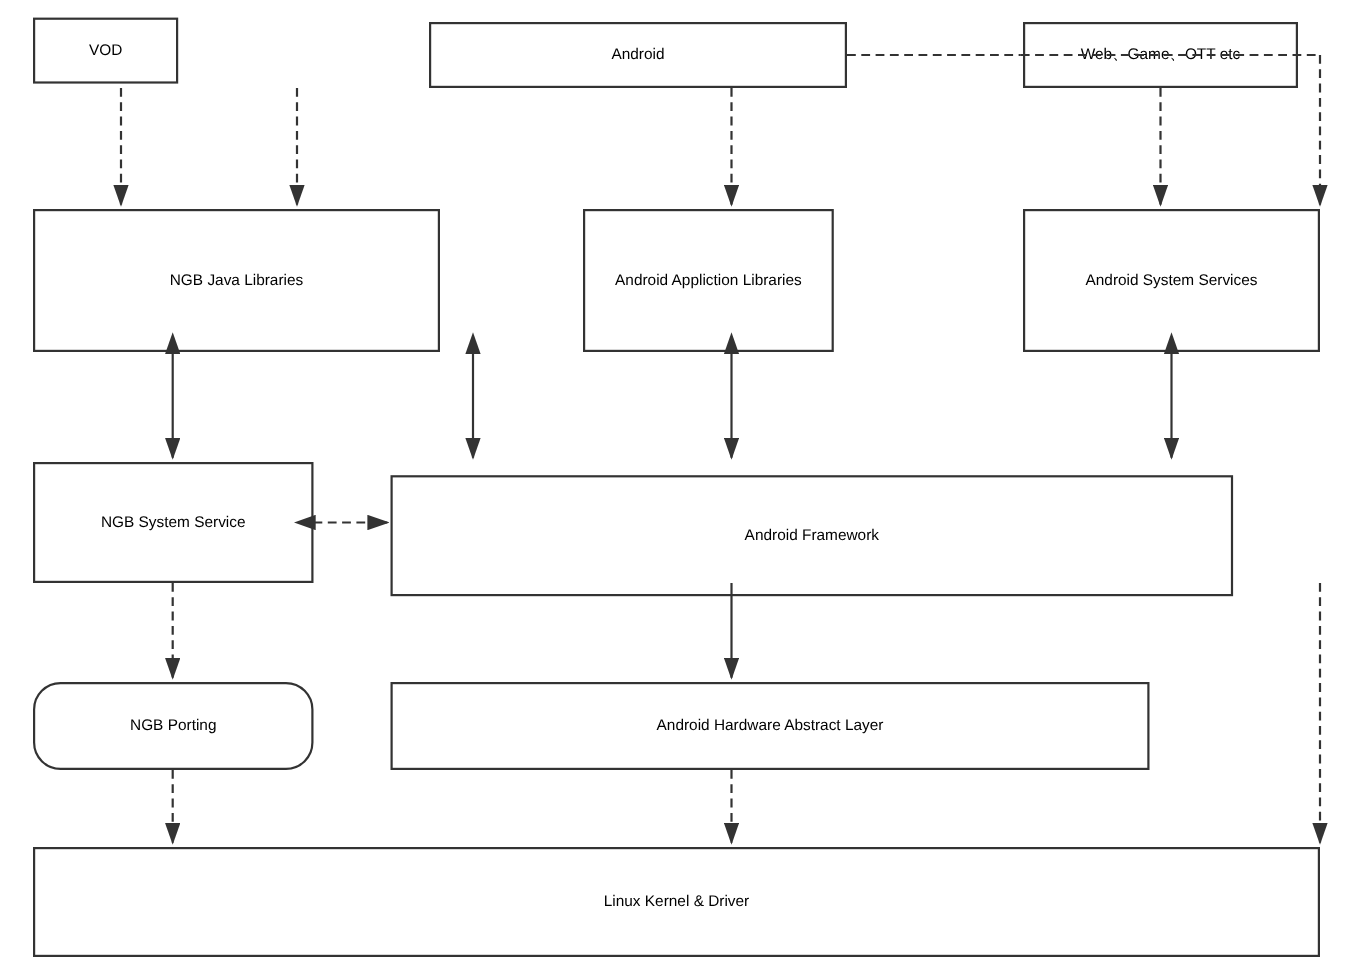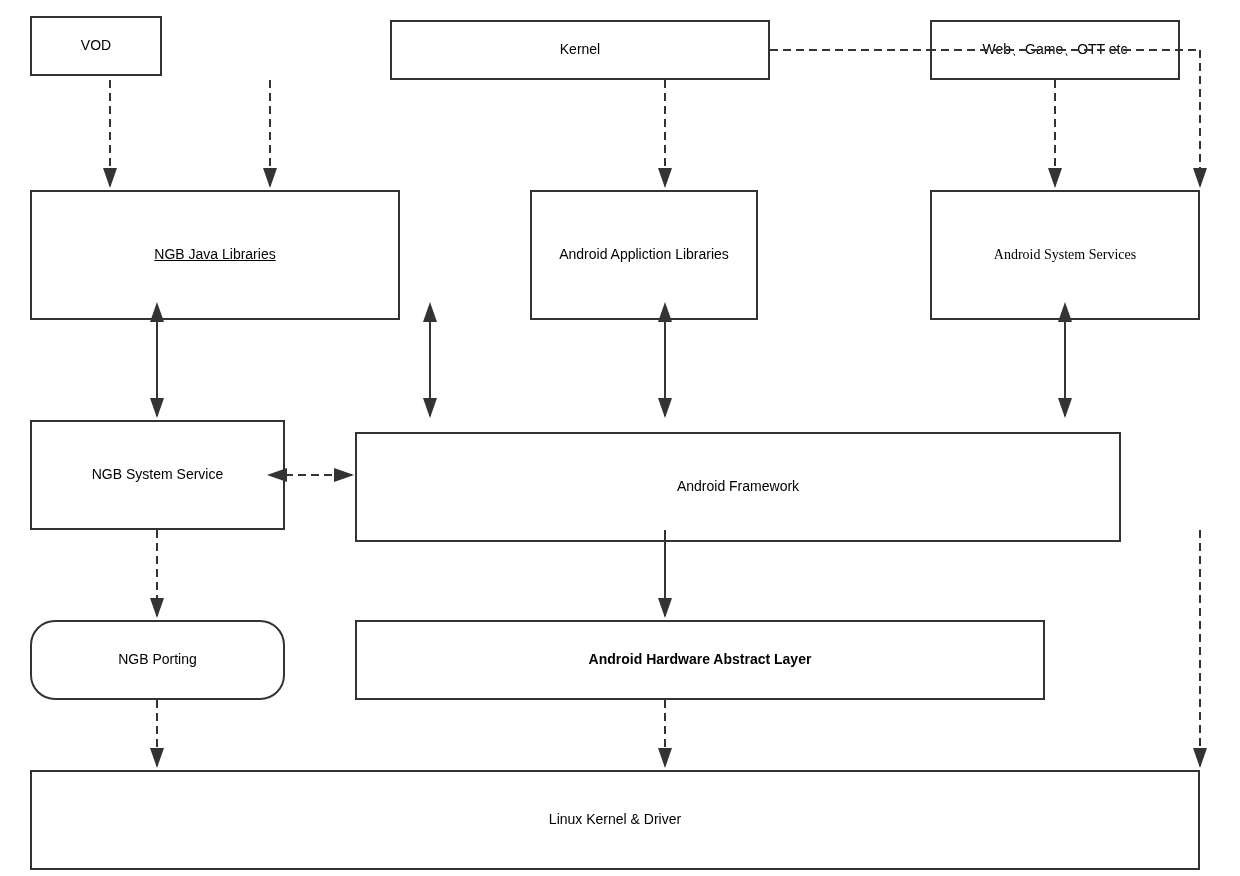--- a/index.html
+++ b/index.html
@@ -40,52 +40,52 @@
 </head>
 <body>
 
 <div class="diagram">
 
   <div class="box" style="left:30px;top:16px;width:132px;height:60px;">
     <span>VOD</span>
   </div>
 
   <div class="box" style="left:390px;top:20px;width:380px;height:60px;">
-    <span>Kernel</span>
+    <span>Android</span>
   </div>
 
   <div class="box" style="left:930px;top:20px;width:250px;height:60px;">
     <span>Web、Game、OTT etc</span>
   </div>
 
-  <div class="box" style="left:30px;top:190px;width:370px;height:130px;text-decoration:underline;">
+  <div class="box" style="left:30px;top:190px;width:370px;height:130px;">
     <span>NGB Java Libraries</span>
   </div>
 
   <div class="box" style="left:530px;top:190px;width:228px;height:130px;">
     <span>Android Appliction Libraries</span>
   </div>
 
-  <div class="box" style="left:930px;top:190px;width:270px;height:130px;font-family:Liberation Serif, serif;">
+  <div class="box" style="left:930px;top:190px;width:270px;height:130px;">
     <span>Android System Services</span>
   </div>
 
   <div class="box" style="left:30px;top:420px;width:255px;height:110px;">
     <span>NGB System Service</span>
   </div>
 
   <div class="box" style="left:355px;top:432px;width:766px;height:110px;justify-content:center;">
     <span>Android Framework</span>
   </div>
 
   <div class="box" style="left:30px;top:620px;width:255px;height:80px;border-radius:25px;">
     <span>NGB Porting</span>
   </div>
 
-  <div class="box" style="left:355px;top:620px;width:690px;height:80px;font-weight:bold;">
+  <div class="box" style="left:355px;top:620px;width:690px;height:80px;">
     <span>Android Hardware Abstract Layer</span>
   </div>
 
   <div class="box" style="left:30px;top:770px;width:1170px;height:100px;">
     <span>Linux Kernel &amp; Driver</span>
   </div>
 
   <svg class="arrows" xmlns="http://www.w3.org/2000/svg">
     <defs>
 

